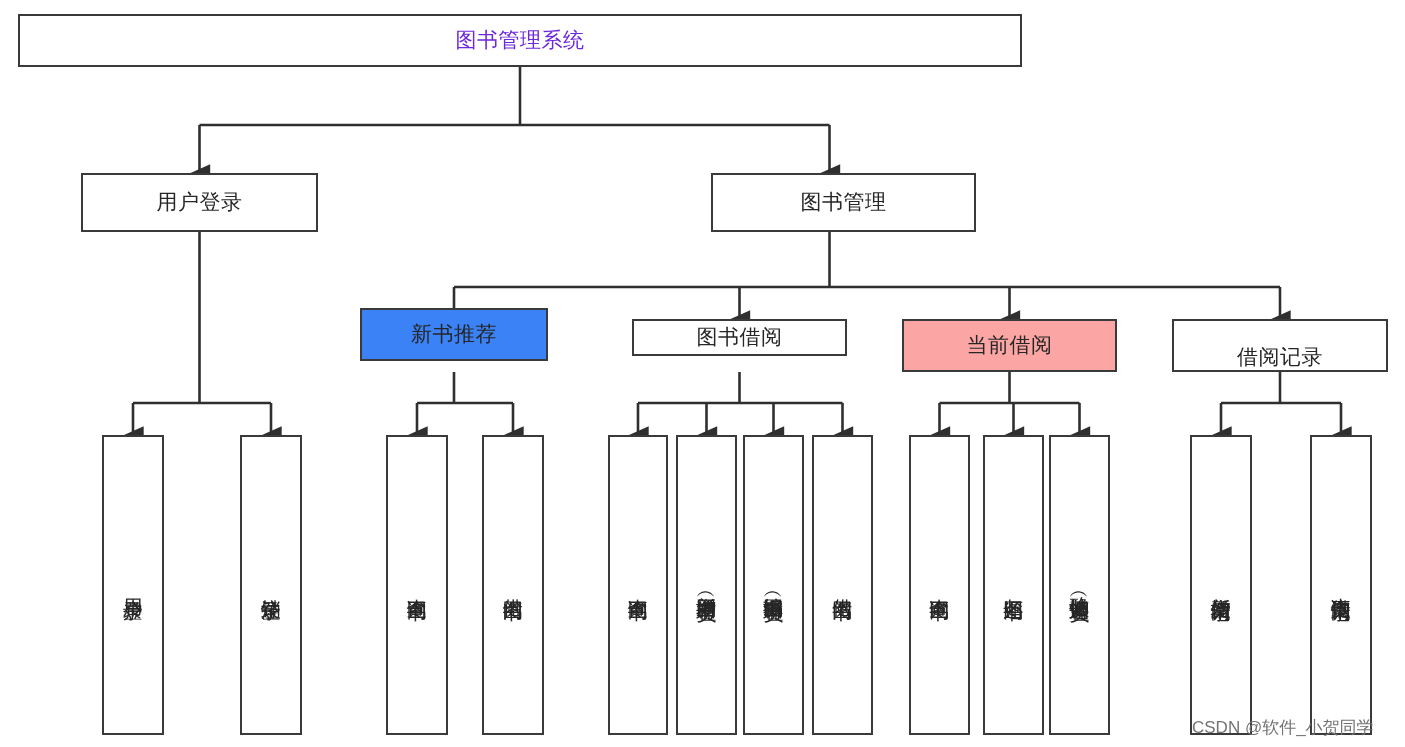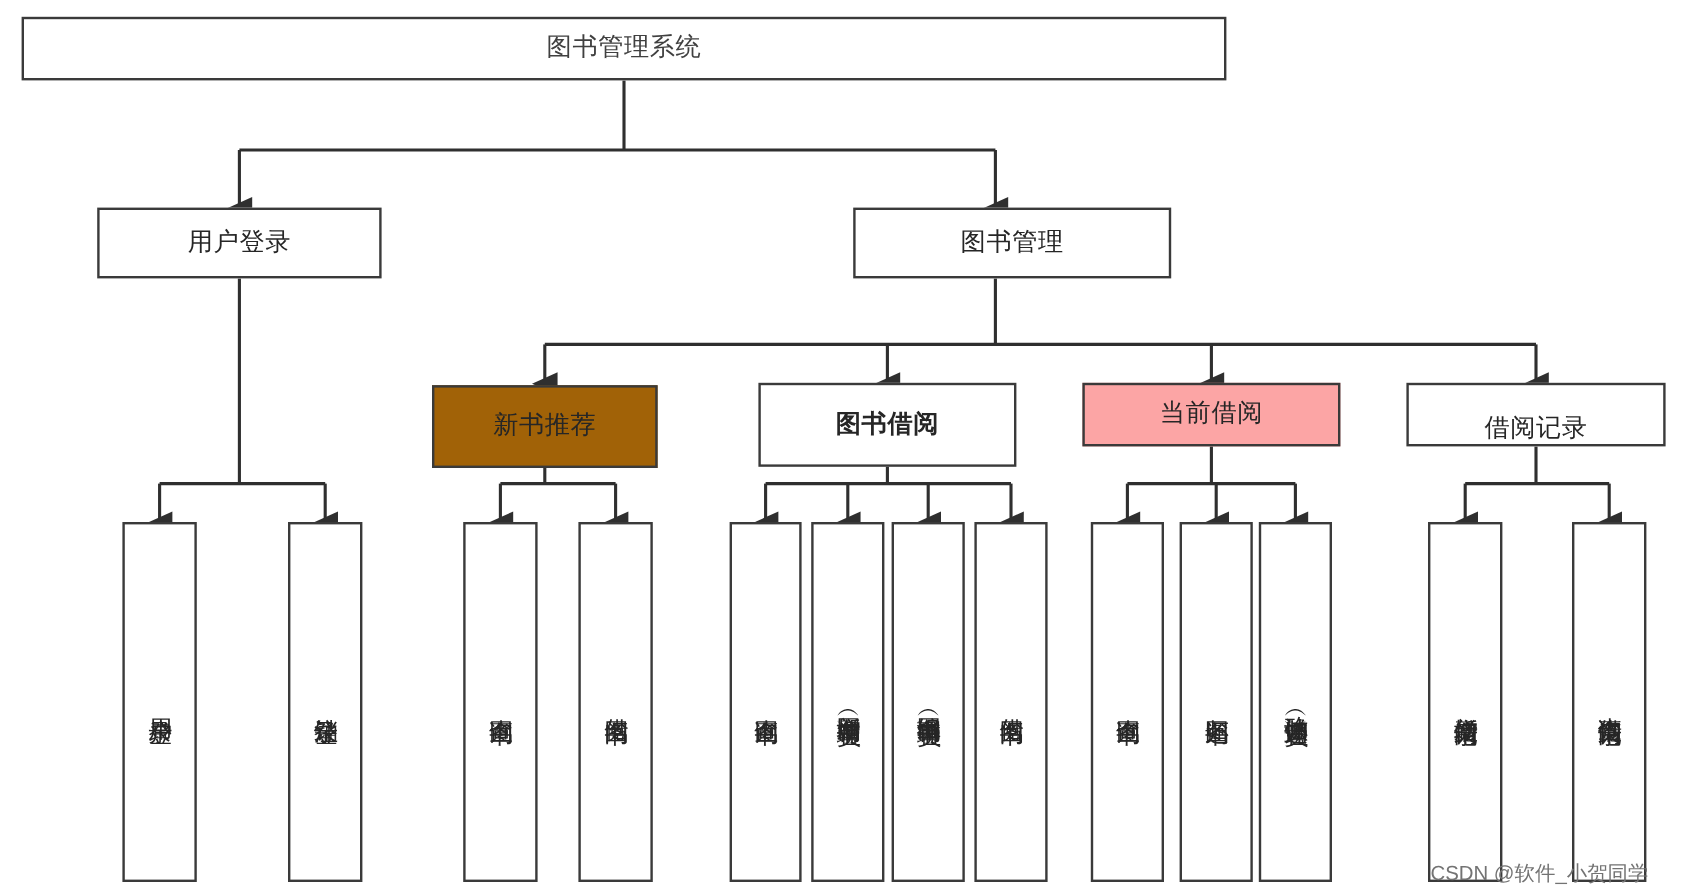--- a/index.html
+++ b/index.html
@@ -107,33 +107,33 @@
         <line x1="1013.5" y1="403" x2="1013.5" y2="434" stroke="#2f2f2f" stroke-width="2.6" marker-end="url(#arrowhead)"></line>
         <line x1="1079.5" y1="403" x2="1079.5" y2="434" stroke="#2f2f2f" stroke-width="2.6" marker-end="url(#arrowhead)"></line>
         <line x1="1280" y1="372" x2="1280" y2="403" stroke="#2f2f2f" stroke-width="2.6"></line>
         <line x1="1221" y1="403" x2="1341" y2="403" stroke="#2f2f2f" stroke-width="2.6"></line>
         <line x1="1221" y1="403" x2="1221" y2="434" stroke="#2f2f2f" stroke-width="2.6" marker-end="url(#arrowhead)"></line>
         <line x1="1341" y1="403" x2="1341" y2="434" stroke="#2f2f2f" stroke-width="2.6" marker-end="url(#arrowhead)"></line>
       </g>
   </svg>
 
   <div id="node-layer">
-      <div class="node horiz" style="left: 18px; top: 14px; width: 1004px; height: 53px; border-color: rgb(58, 58, 58); background: rgb(255, 255, 255); color: #404040;">
+      <div class="node horiz" style="left: 18px; top: 14px; width: 1004px; height: 53px; border-color: rgb(58, 58, 58); background: rgb(255, 255, 255); color: #6d28d9;">
         <span class="label">图书管理系统</span>
       </div>
       <div class="node horiz" style="left: 81px; top: 173px; width: 237px; height: 59px; border-color: rgb(58, 58, 58); background: rgb(255, 255, 255); color: rgb(38, 38, 38);">
         <span class="label">用户登录</span>
       </div>
       <div class="node horiz" style="left: 711px; top: 173px; width: 265px; height: 59px; border-color: rgb(58, 58, 58); background: rgb(255, 255, 255); color: rgb(38, 38, 38);">
         <span class="label">图书管理</span>
       </div>
-      <div class="node horiz" style="left: 360px; top: 321px; width: 188px; height: 69px; border-color: rgb(58, 58, 58); background: #a16207; color: rgb(38, 38, 38);">
+      <div class="node horiz" style="left: 360px; top: 308px; width: 188px; height: 53px; border-color: rgb(58, 58, 58); background: #3b82f6; color: rgb(38, 38, 38);">
         <span class="label">新书推荐</span>
       </div>
-      <div class="node horiz" style="left: 632px; top: 319px; width: 215px; height: 70px; border-color: rgb(58, 58, 58); background: rgb(255, 255, 255); color: rgb(38, 38, 38); font-weight: bold;">
+      <div class="node horiz" style="left: 632px; top: 319px; width: 215px; height: 37px; border-color: rgb(58, 58, 58); background: rgb(255, 255, 255); color: rgb(38, 38, 38);">
         <span class="label">图书借阅</span>
       </div>
       <div class="node horiz" style="left: 902px; top: 319px; width: 215px; height: 53px; border-color: rgb(58, 58, 58); background: #fca5a5; color: rgb(38, 38, 38);">
         <span class="label">当前借阅</span>
       </div>
       <div class="node horiz" style="left: 1172px; top: 319px; width: 216px; height: 53px; border-color: rgb(58, 58, 58); background: rgb(255, 255, 255); color: rgb(38, 38, 38); align-items: flex-end;">
         <span class="label">借阅记录</span>
       </div>
       <div class="node vert" style="left: 102px; top: 435px; width: 62px; height: 300px; border-color: rgb(58, 58, 58); background: rgb(255, 255, 255); color: rgb(38, 38, 38);">
         <span class="label">用户登录</span>

